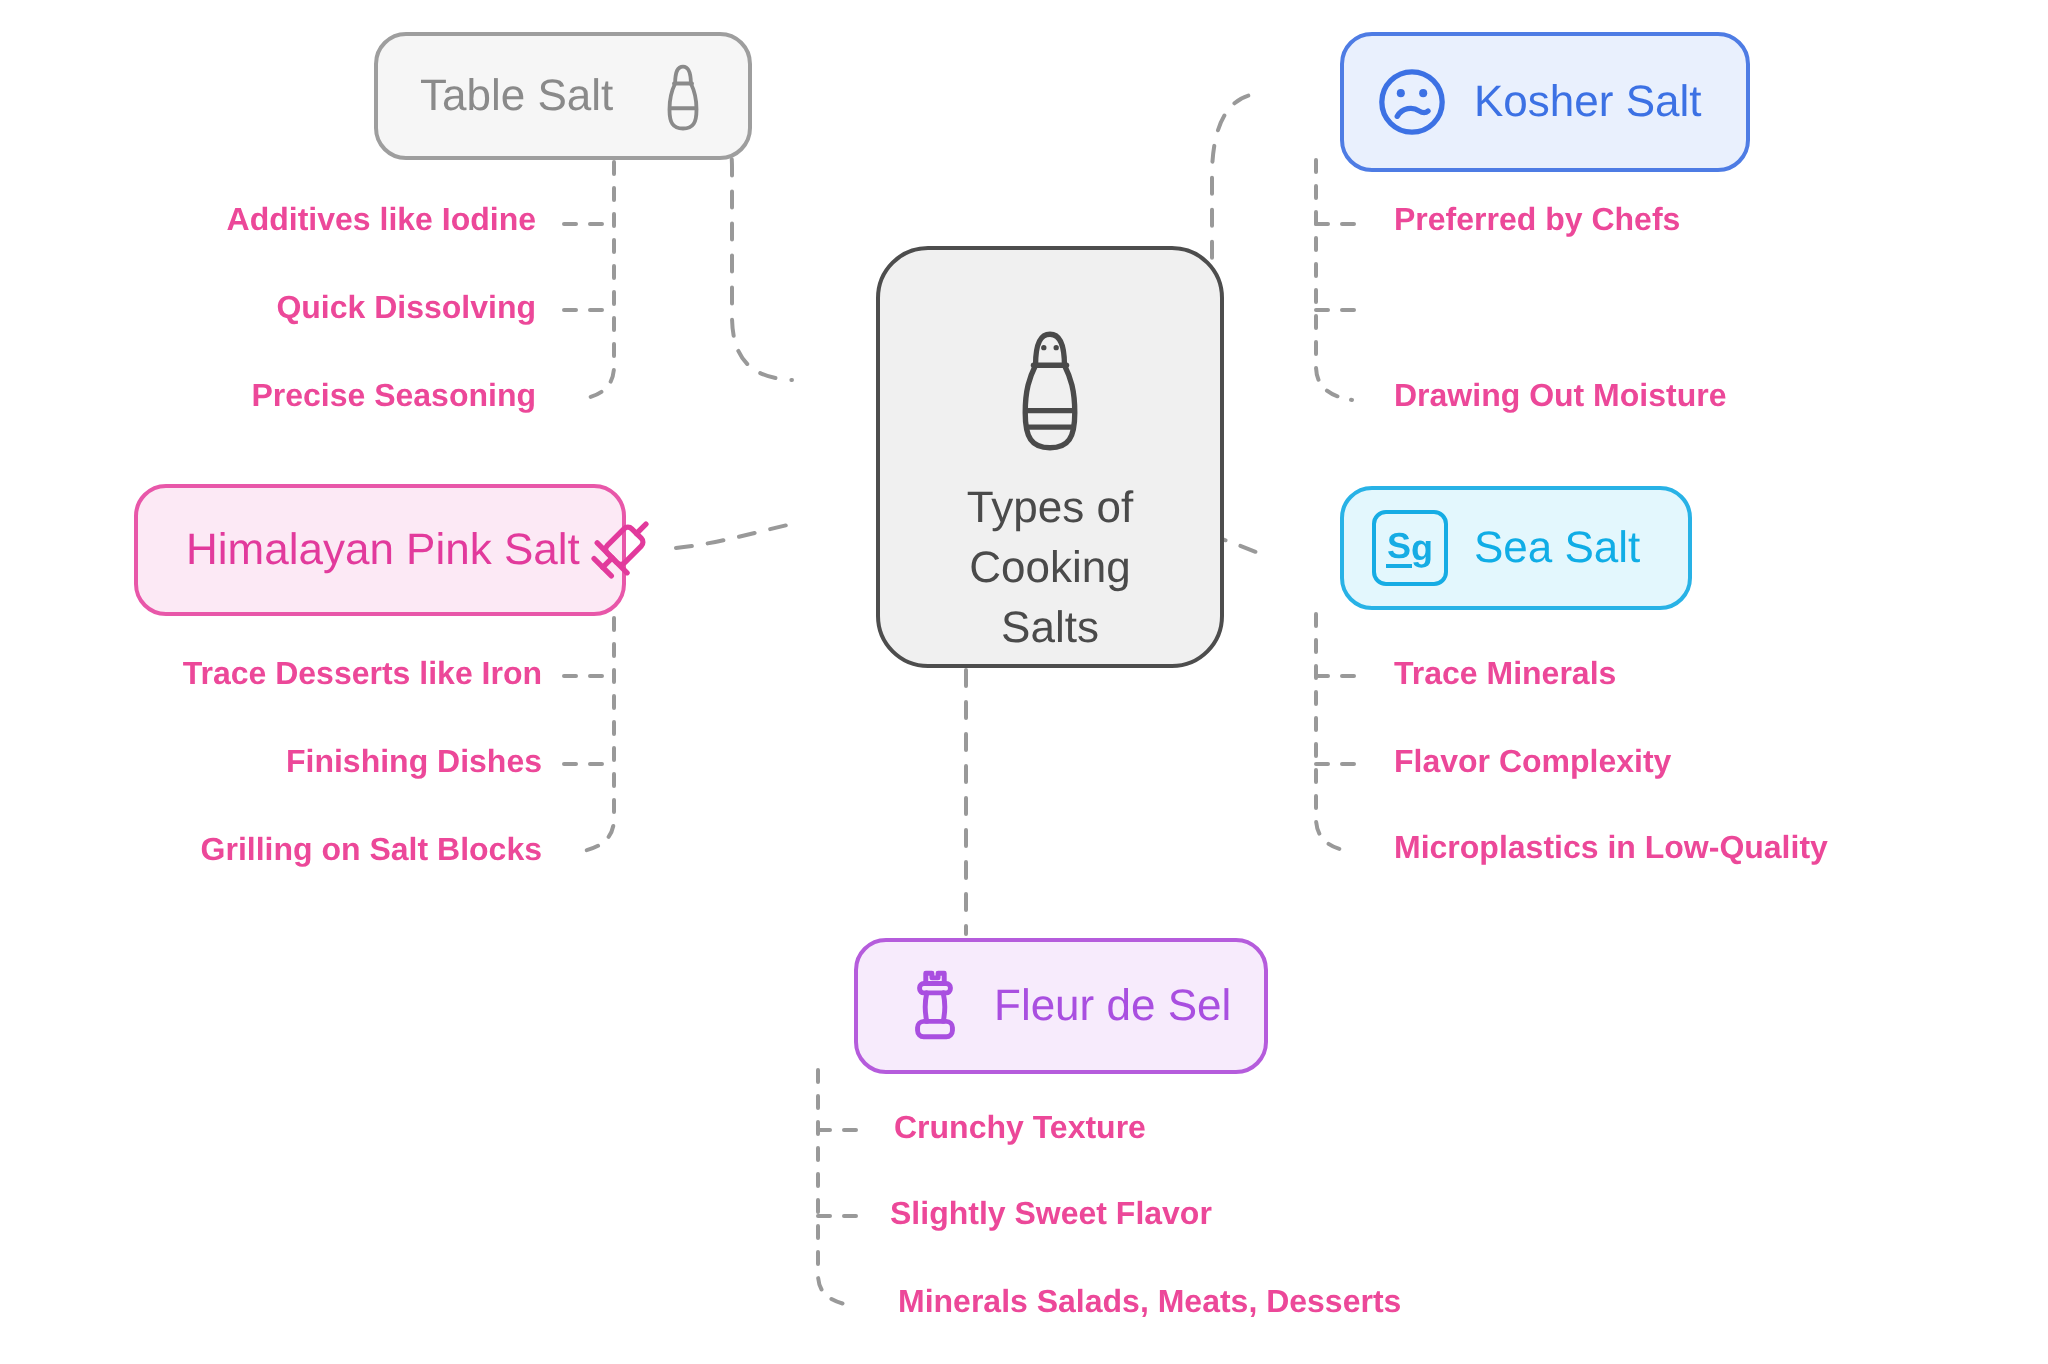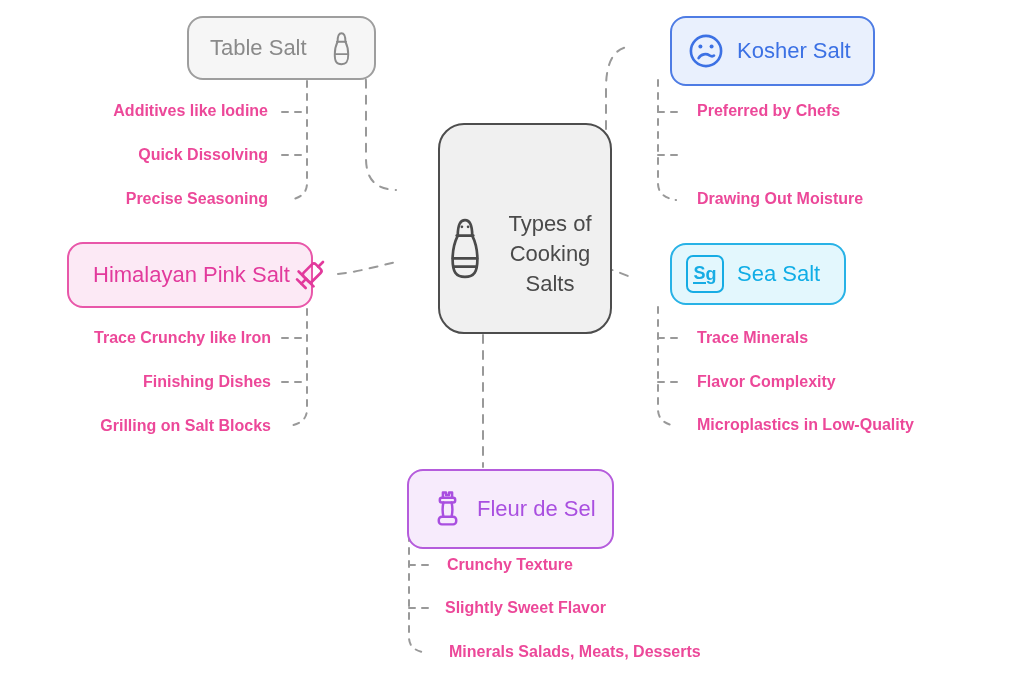--- a/index.html
+++ b/index.html
@@ -10,33 +10,33 @@
   svg.wires{position:absolute;left:0;top:0;pointer-events:none;}
   .node{
     position:absolute;display:flex;align-items:center;box-sizing:border-box;
     border-radius:16px;border:2px solid;white-space:nowrap;margin-left:40px;
   }
   .node .lbl{font-size:22px;font-weight:400;}
   
   #center-node{
     left:398px;top:123px;width:174px;height:211px;border-radius:26px;
     background:#f0f0f0;border:2.5px solid #4d4d4d;
-    flex-direction:row;justify-content:flex-start;align-items:center;padding-top:38px;
+    flex-direction:column;justify-content:flex-start;align-items:center;padding-top:38px;
   }
   #center-label{font-size:22px;line-height:30px;color:#4a4a4a;text-align:center;width:120px;margin-top:12px;white-space:normal;}
   
   #node-table-salt{left:147px;top:16px;width:189px;height:64px;background:#f6f6f6;border-color:#9e9e9e;justify-content:space-between;padding:0 19px 0 21px;}
   #node-table-salt .lbl{color:#8a8a8a;}
   #node-kosher-salt{left:630px;top:16px;width:205px;height:70px;background:#e9f0fd;border-color:#4e7ce4;gap:12px;padding:0 14px 0 15px;}
   #node-kosher-salt .lbl{color:#3c71e4;}
   #node-himalayan{left:27px;top:242px;width:246px;height:66px;background:#fce9f5;border-color:#e857a9;justify-content:space-between;padding:0 18px 0 24px;}
   #node-himalayan .lbl{color:#e23a9c;}
   #node-sea-salt{left:630px;top:243px;width:176px;height:62px;background:#e3f7fd;border-color:#28b2e6;gap:13px;padding:0 13px 0 14px;}
   #node-sea-salt .lbl{color:#10ade6;}
-  #node-fleur{left:367px;top:469px;width:207px;height:80px;background:#f7ebfc;border-color:#b55cdc;gap:15px;padding:0 14px 0 24px;}
+  #node-fleur{left:387px;top:469px;width:207px;height:68px;background:#f7ebfc;border-color:#b55cdc;gap:15px;padding:0 14px 0 24px;}
   #node-fleur .lbl{color:#a94fe0;}
   .leaf{
     position:absolute;font-size:16px;line-height:26px;color:#ec4899;white-space:nowrap;font-weight:bold;
   }
   .sg-tile{
     width:38px;height:38px;box-sizing:border-box;border:2.5px solid #16ace4;border-radius:7px;
     display:flex;align-items:center;justify-content:center;color:#16ace4;
     font-weight:700;font-size:18px;flex:0 0 auto;
   }
   .sg-tile .sg-s{border-bottom:2.5px solid #16ace4;padding-bottom:0px;line-height:1;}
@@ -149,21 +149,21 @@
     <span class="lbl">Fleur de Sel</span>
   </div>
 
   <div class="leaf" style="right:756px;top:98px">Additives like Iodine</div>
   <div class="leaf" style="right:756px;top:142px">Quick Dissolving</div>
   <div class="leaf" style="right:756px;top:186px">Precise Seasoning</div>
 
   <div class="leaf" style="left:697px;top:98px">Preferred by Chefs</div>
   <div class="leaf" style="left:697px;top:186px">Drawing Out Moisture</div>
 
-  <div class="leaf" style="right:753px;top:325px">Trace Crunchy like Iron</div>
+  <div class="leaf" style="right:753px;top:325px">Trace Desserts like Iron</div>
   <div class="leaf" style="right:753px;top:369px">Finishing Dishes</div>
   <div class="leaf" style="right:753px;top:413px">Grilling on Salt Blocks</div>
 
   <div class="leaf" style="left:697px;top:325px">Trace Minerals</div>
   <div class="leaf" style="left:697px;top:369px">Flavor Complexity</div>
   <div class="leaf" style="left:697px;top:412px">Microplastics in Low-Quality</div>
 
   <div class="leaf" style="left:447px;top:552px">Crunchy Texture</div>
   <div class="leaf" style="left:445px;top:595px">Slightly Sweet Flavor</div>
   <div class="leaf" style="left:449px;top:639px">Minerals Salads, Meats, Desserts</div>

